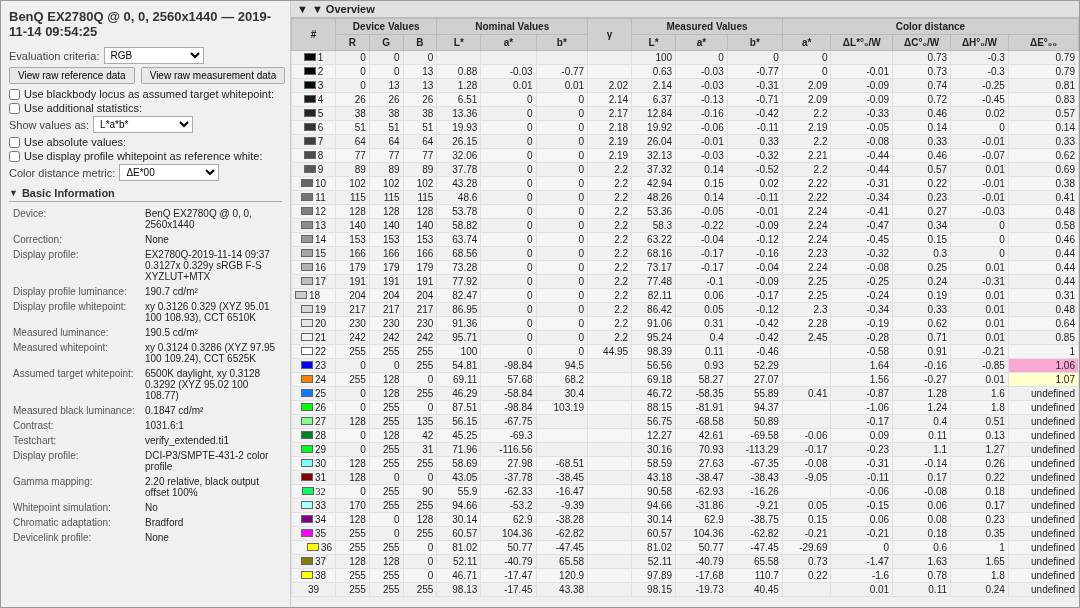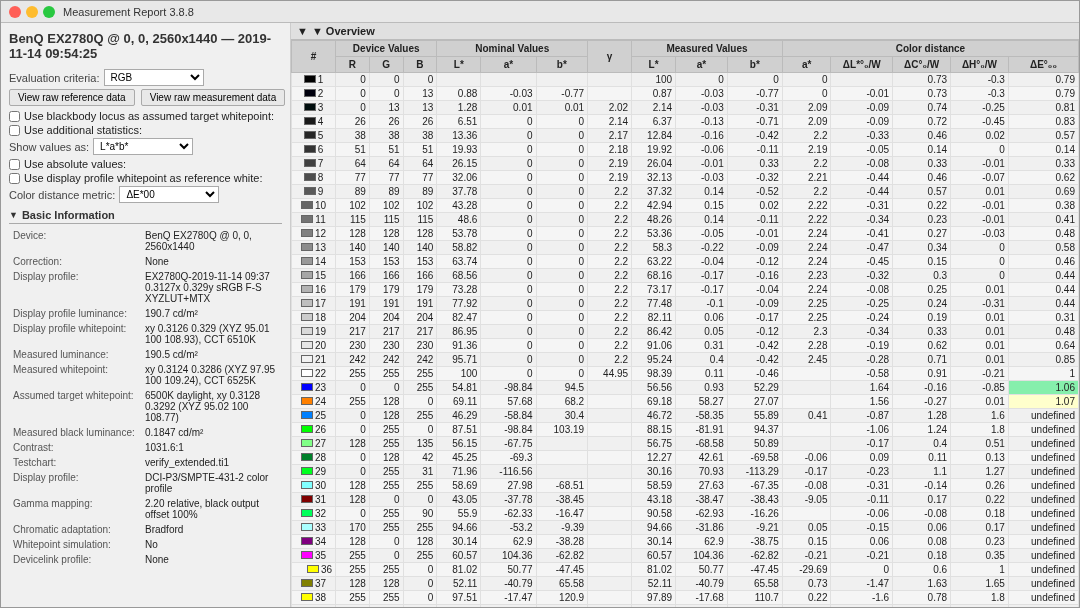--- a/index.html
+++ b/index.html
@@ -66,28 +66,20 @@
     
     ::-webkit-scrollbar { width: 8px; height: 8px; }
     ::-webkit-scrollbar-track { background: #f0f0f0; }
     ::-webkit-scrollbar-thumb { background: #bbb; border-radius: 4px; }
   </style>
 </head>
 <body>
 
 <div class="app-window">
 
-  <div class="title-bar">
-    <div class="title-bar-controls">
-      <button class="tb-btn tb-close"></button>
-      <button class="tb-btn tb-min"></button>
-      <button class="tb-btn tb-max"></button>
-    </div>
-    <span class="title-bar-text">Measurement Report 3.8.8</span>
-  </div>
 
   <div class="main-content">
 
     <div class="left-panel">
 
       <div class="app-title">BenQ EX2780Q @ 0, 0, 2560x1440 — 2019-11-14 09:54:25</div>
 
       <div class="field-row">
         <span class="field-label">Evaluation criteria:</span>
         <select class="field-select">
@@ -185,26 +177,26 @@
             </tr>
             <tr>
               <td>Display profile:</td>
               <td>DCI-P3/SMPTE-431-2 color profile</td>
             </tr>
             <tr>
               <td>Gamma mapping:</td>
               <td>2.20 relative, black output offset 100%</td>
             </tr>
             <tr>
+              <td>Whitepoint simulation:</td>
+              <td>No</td>
+            </tr>
+            <tr>
               <td>Chromatic adaptation:</td>
               <td>Bradford</td>
-            </tr>
-            <tr>
-              <td>Whitepoint simulation:</td>
-              <td>No</td>
             </tr>
             <tr>
               <td>Devicelink profile:</td>
               <td>None</td>
             </tr>
           </tbody>
       </table>
 
     </div>
 
@@ -264,21 +256,21 @@
               </tr>
               <tr style="background: rgb(245, 245, 245);">
                 <td style="text-align:center;"><span style="display:inline-block;width:12px;height:8px;background:rgb(0,0,13);border:1px solid #666;margin-right:2px;"></span>2</td>
                 <td>0</td>
                 <td>0</td>
                 <td>13</td>
                 <td>0.88</td>
                 <td>-0.03</td>
                 <td>-0.77</td>
                 <td></td>
-                <td>0.87</td>
+                <td>0.63</td>
                 <td>-0.03</td>
                 <td>-0.77</td>
                 <td>0</td>
                 <td>-0.01</td>
                 <td>0.73</td>
                 <td>-0.3</td>
                 <td style="">0.79</td>
               </tr>
               <tr>
                 <td style="text-align:center;"><span style="display:inline-block;width:12px;height:8px;background:rgb(0,13,13);border:1px solid #666;margin-right:2px;"></span>3</td>
@@ -544,21 +536,21 @@
                 <td>77.48</td>
                 <td>-0.1</td>
                 <td>-0.09</td>
                 <td>2.25</td>
                 <td>-0.25</td>
                 <td>0.24</td>
                 <td>-0.31</td>
                 <td style="">0.44</td>
               </tr>
               <tr style="background: rgb(245, 245, 245);">
-                <td style="text-align:center;"><span style="display:inline-block;width:12px;height:8px;background:rgb(204,204,204);border:1px solid #666;margin-right:2px;"></span>18</td>
+                <td style="text-align:left;"><span style="display:inline-block;width:12px;height:8px;background:rgb(204,204,204);border:1px solid #666;margin-right:2px;"></span>18</td>
                 <td>204</td>
                 <td>204</td>
                 <td>204</td>
                 <td>82.47</td>
                 <td>0</td>
                 <td>0</td>
                 <td>2.2</td>
                 <td>82.11</td>
                 <td>0.06</td>
                 <td>-0.17</td>
@@ -649,21 +641,21 @@
                 <td>-98.84</td>
                 <td>94.5</td>
                 <td></td>
                 <td>56.56</td>
                 <td>0.93</td>
                 <td>52.29</td>
                 <td></td>
                 <td>1.64</td>
                 <td>-0.16</td>
                 <td>-0.85</td>
-                <td style="background:#86efac;">1.06</td>
+                <td style="background:#f9a8d4;">1.06</td>
               </tr>
               <tr style="background: rgb(245, 245, 245);">
                 <td style="text-align:center;"><span style="display:inline-block;width:12px;height:8px;background:rgb(255,128,0);border:1px solid #666;margin-right:2px;"></span>24</td>
                 <td>255</td>
                 <td>128</td>
                 <td>0</td>
                 <td>69.11</td>
                 <td>57.68</td>
                 <td>68.2</td>
                 <td></td>
@@ -796,21 +788,21 @@
                 <td>43.18</td>
                 <td>-38.47</td>
                 <td>-38.43</td>
                 <td>-9.05</td>
                 <td>-0.11</td>
                 <td>0.17</td>
                 <td>0.22</td>
                 <td style="">undefined</td>
               </tr>
               <tr style="background: rgb(245, 245, 245);">
-                <td style="text-align:center;"><span style="display:inline-block;width:12px;height:8px;background:rgb(0,255,90);border:1px solid #666;margin-right:2px;"></span>32</td>
+                <td style="text-align:center;font-family:Liberation Serif, serif;"><span style="display:inline-block;width:12px;height:8px;background:rgb(0,255,90);border:1px solid #666;margin-right:2px;"></span>32</td>
                 <td>0</td>
                 <td>255</td>
                 <td>90</td>
                 <td>55.9</td>
                 <td>-62.33</td>
                 <td>-16.47</td>
                 <td></td>
                 <td>90.58</td>
                 <td>-62.93</td>
                 <td>-16.26</td>
@@ -908,21 +900,21 @@
                 <td>-1.47</td>
                 <td>1.63</td>
                 <td>1.65</td>
                 <td style="">undefined</td>
               </tr>
               <tr style="background: rgb(245, 245, 245);">
                 <td style="text-align:center;"><span style="display:inline-block;width:12px;height:8px;background:rgb(255,255,0);border:1px solid #666;margin-right:2px;"></span>38</td>
                 <td>255</td>
                 <td>255</td>
                 <td>0</td>
-                <td>97.51</td>
+                <td>46.71</td>
                 <td>-17.47</td>
                 <td>120.9</td>
                 <td></td>
                 <td>97.89</td>
                 <td>-17.68</td>
                 <td>110.7</td>
                 <td>0.22</td>
                 <td>-1.6</td>
                 <td>0.78</td>
                 <td>1.8</td>

